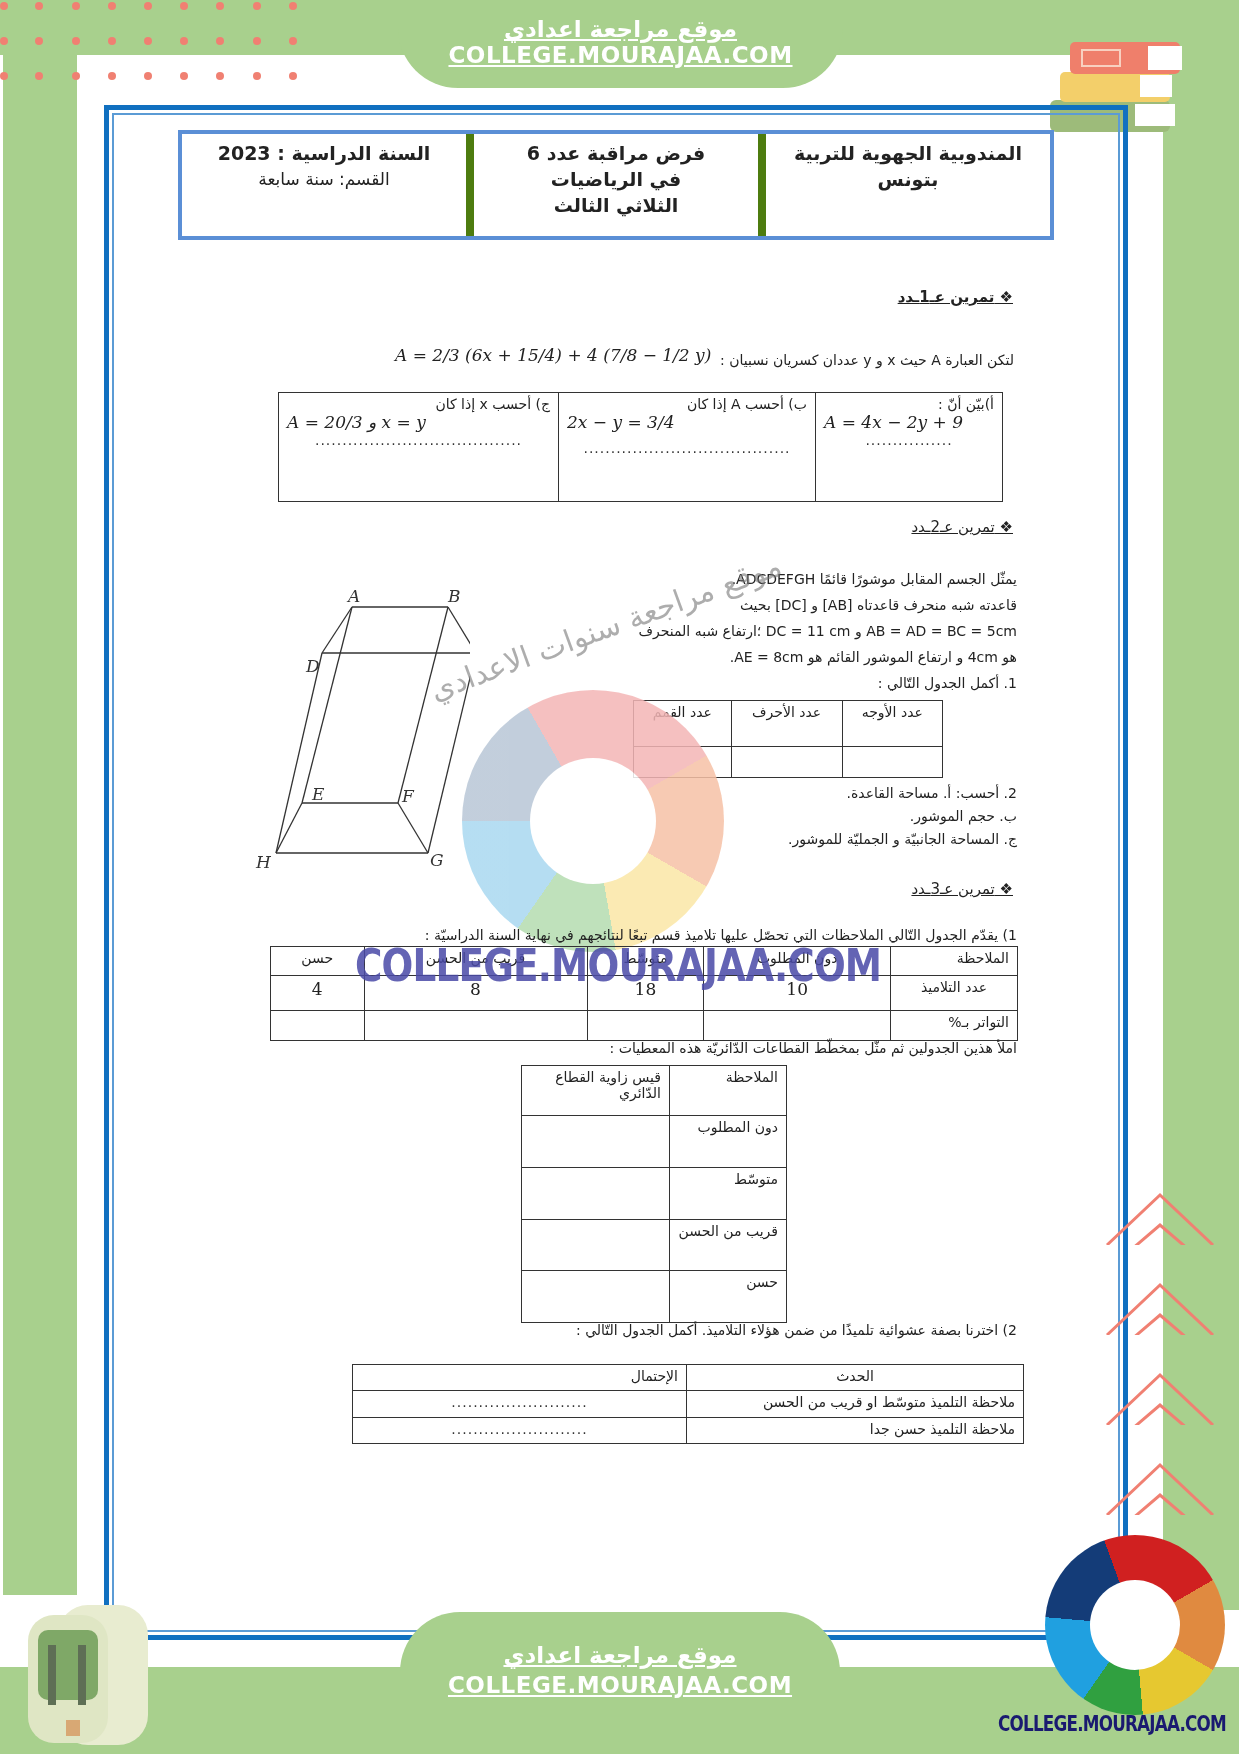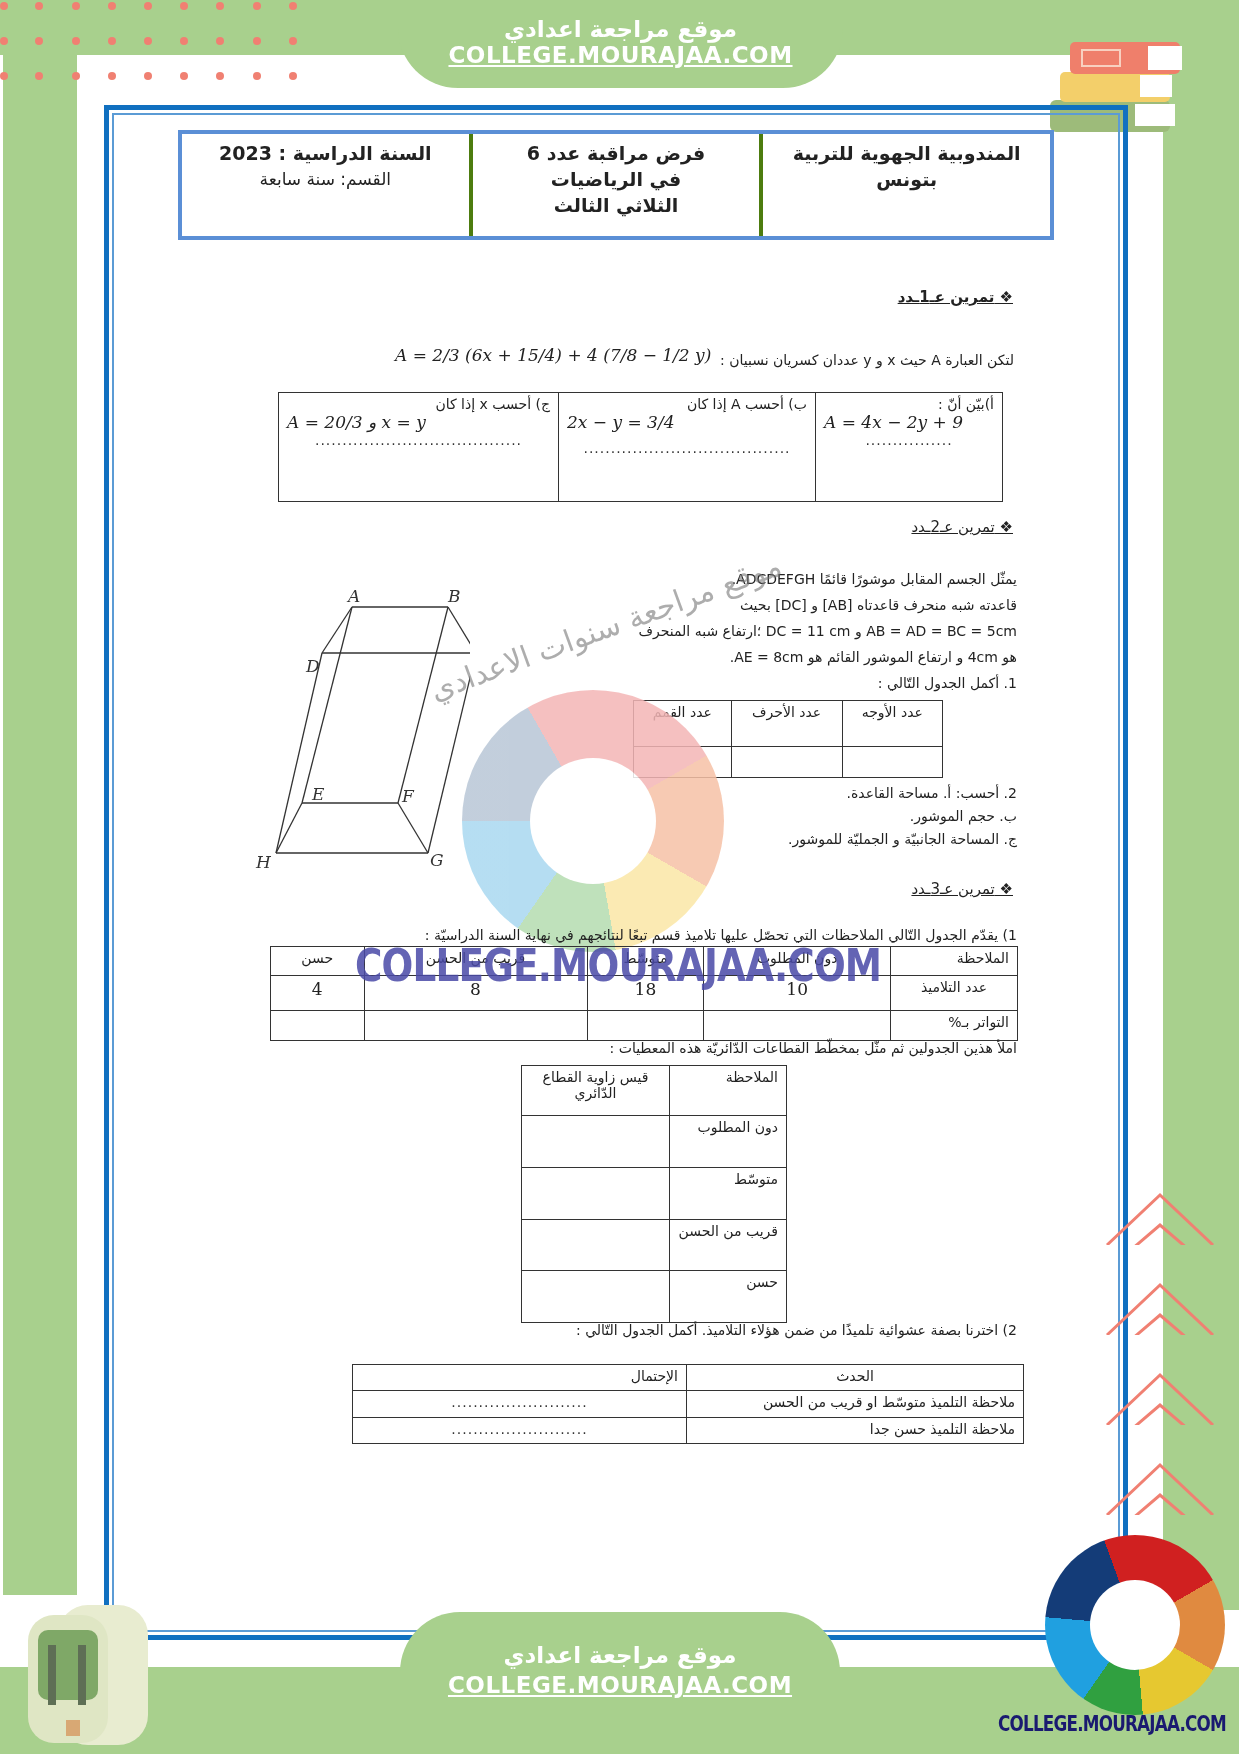--- a/index.html
+++ b/index.html
@@ -6,26 +6,26 @@
   body{width:1239px;height:1754px;position:relative;overflow:hidden;background:#ffffff;font-family:"DejaVu Sans",sans-serif;color:#222;}
   .green{background:#a8d08d;position:absolute;}
   #top-band{left:0;top:0;width:1239px;height:55px;}
   #left-strip{left:3px;top:55px;width:74px;height:1540px;}
   #right-strip{left:1163px;top:0;width:76px;height:1610px;}
   #bottom-band{left:0;top:1667px;width:1239px;height:87px;}
   .dots{position:absolute;left:0;top:0;width:300px;height:80px;}
   .dot{position:absolute;width:8px;height:8px;border-radius:50%;background:#f08072;}
   #top-banner{position:absolute;left:398px;top:0;width:445px;height:88px;background:#a8d08d;border-radius:0 0 60px 60px;text-align:center;color:#fff;}
   #bottom-banner{position:absolute;left:400px;top:1612px;width:440px;height:142px;background:#a8d08d;border-radius:60px 60px 0 0;text-align:center;color:#fff;}
-  .banner-ar{font-family:"DejaVu Sans",sans-serif;font-weight:bold;font-size:23px;direction:rtl;}
+  .banner-ar{font-family:"DejaVu Sans",sans-serif;font-weight:bold;font-size:23px;text-decoration:underline;direction:rtl;}
   .banner-en{font-family:"DejaVu Sans",sans-serif;font-weight:bold;font-size:23px;text-decoration:underline;letter-spacing:0.5px;}
   #page-frame{position:absolute;left:104px;top:105px;width:1024px;height:1535px;border:5px solid #1070c0;box-sizing:border-box;}
   #page-frame-inner{position:absolute;left:112px;top:113px;width:1008px;height:1519px;border:2px solid #5b9bd5;box-sizing:border-box;}
   #header-table{position:absolute;left:178px;top:130px;width:876px;height:110px;border:4px solid #5b8fd6;display:flex;box-sizing:border-box;direction:rtl;}
-  .hcell{flex:1;border-left:4px solid #4d7c0f;display:flex;flex-direction:column;align-items:center;padding-top:6px;font-weight:bold;font-size:19px;line-height:26px;}
+  .hcell{flex:1;border-left:8px solid #4d7c0f;display:flex;flex-direction:column;align-items:center;padding-top:6px;font-weight:bold;font-size:19px;line-height:26px;}
   .hcell:last-child{border-left:none;}
   .hcell .sub{font-weight:normal;font-size:17px;}
   .abs{position:absolute;}
   .ex-title{font-size:15px;text-decoration:underline;direction:rtl;}
   .txt{font-size:14px;direction:rtl;white-space:nowrap;}
   .math{font-family:"DejaVu Serif",serif;font-style:italic;}
   table.doc{border-collapse:collapse;position:absolute;direction:rtl;font-size:14px;}
   table.doc td{border:1.5px solid #333;vertical-align:top;padding:3px 8px;}
   .dots-line{letter-spacing:1px;color:#333;}
   #watermark-ring{position:absolute;left:462px;top:690px;width:262px;height:262px;border-radius:50%;opacity:0.85;
@@ -231,21 +231,21 @@
   </table>
 
 <div id="wm-text">COLLEGE.MOURAJAA.COM</div>
 
 <div class="abs txt" style="right:222px;top:1040px;">املأ هذين الجدولين ثم مثّل بمخطّط القطاعات الدّائريّة هذه المعطيات :</div>
 
 <table class="doc" style="left:521px;top:1065px;width:266px;height:258px;">
   <tbody>
       <tr style="height:50px">
     <td style="width:100px">الملاحظة</td>
-    <td style="text-align:center">قيس زاوية القطاع الدّائري</td>
+    <td style="text-align:right">قيس زاوية القطاع الدّائري</td>
   </tr>
   <tr>
         <td>دون المطلوب</td>
         <td></td>
       </tr>
   <tr>
         <td>متوسّط</td>
         <td></td>
       </tr>
   <tr>

